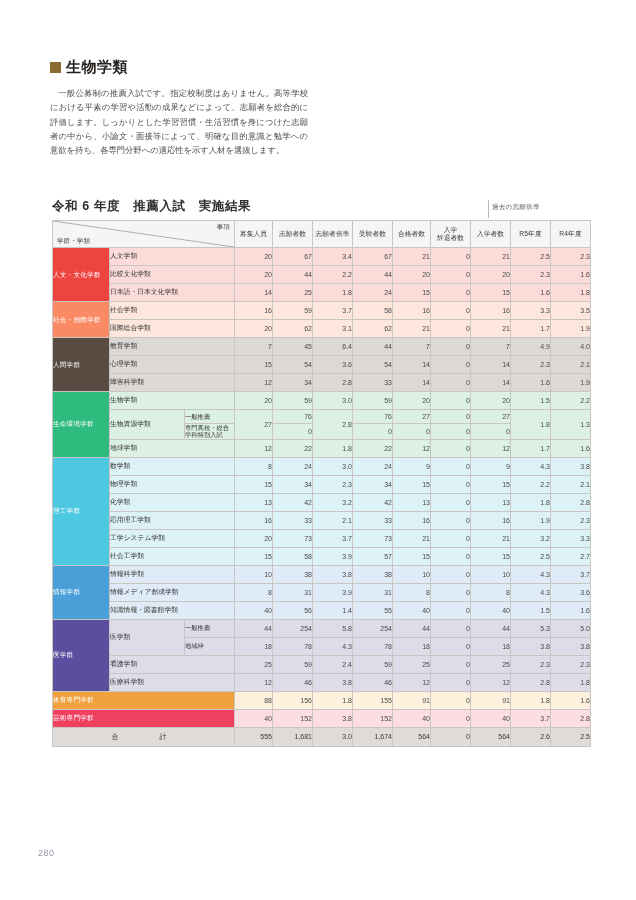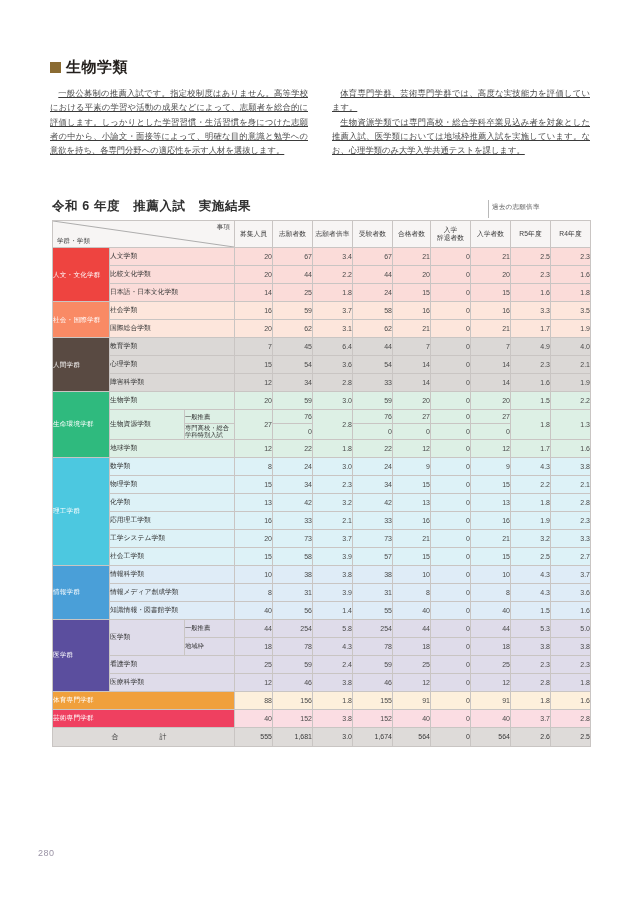--- a/index.html
+++ b/index.html
@@ -36,21 +36,20 @@
   .heading-marker {
     width: 11px;
     height: 11px;
     background: #8a6b32;
     display: inline-block;
     flex: 0 0 auto;
   }
   .intro-cols {
     display: flex;
     gap: 24px;
-    text-decoration: underline;
   }
   .intro-col {
     width: 258px;
     font-size: 8.3px;
     line-height: 1.72;
     color: #4a4a4a;
     text-align: justify;
   }
   .intro-col p {
     margin: 0;
@@ -216,24 +215,20 @@
 <body>
 
 <div class="intro">
   <div class="section-heading">
     <span class="heading-marker"></span>
     <span>生物学類</span>
   </div>
   <div class="intro-cols">
     <div class="intro-col">
       <p>一般公募制の推薦入試です。指定校制度はありません。高等学校における平素の学習や活動の成果などによって、志願者を総合的に評価します。しっかりとした学習習慣・生活習慣を身につけた志願者の中から、小論文・面接等によって、明確な目的意識と勉学への意欲を持ち、各専門分野への適応性を示す人材を選抜します。</p>
-    </div>
-    <div class="intro-col">
-      <p>体育専門学群、芸術専門学群では、高度な実技能力を評価しています。</p>
-      <p>生物資源学類では専門高校・総合学科卒業見込み者を対象とした推薦入試、医学類においては地域枠推薦入試を実施しています。なお、心理学類のみ大学入学共通テストを課します。</p>
     </div>
   </div>
 </div>
 
 <div class="table-title">令和 6 年度　推薦入試　実施結果</div>
 <div class="past-ratio-rule"></div>
 <div class="past-ratio-label">過去の志願倍率</div>
 
 <div class="table-wrap">
   <table class="results">

